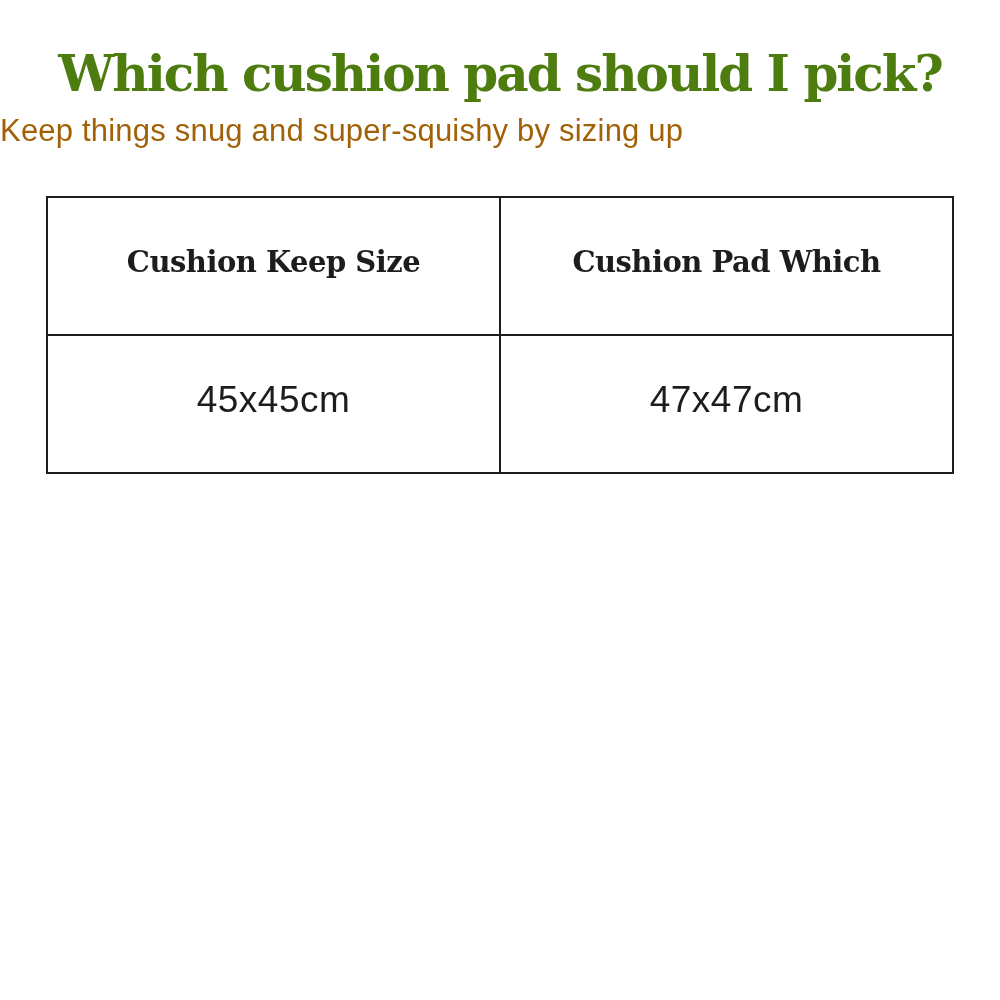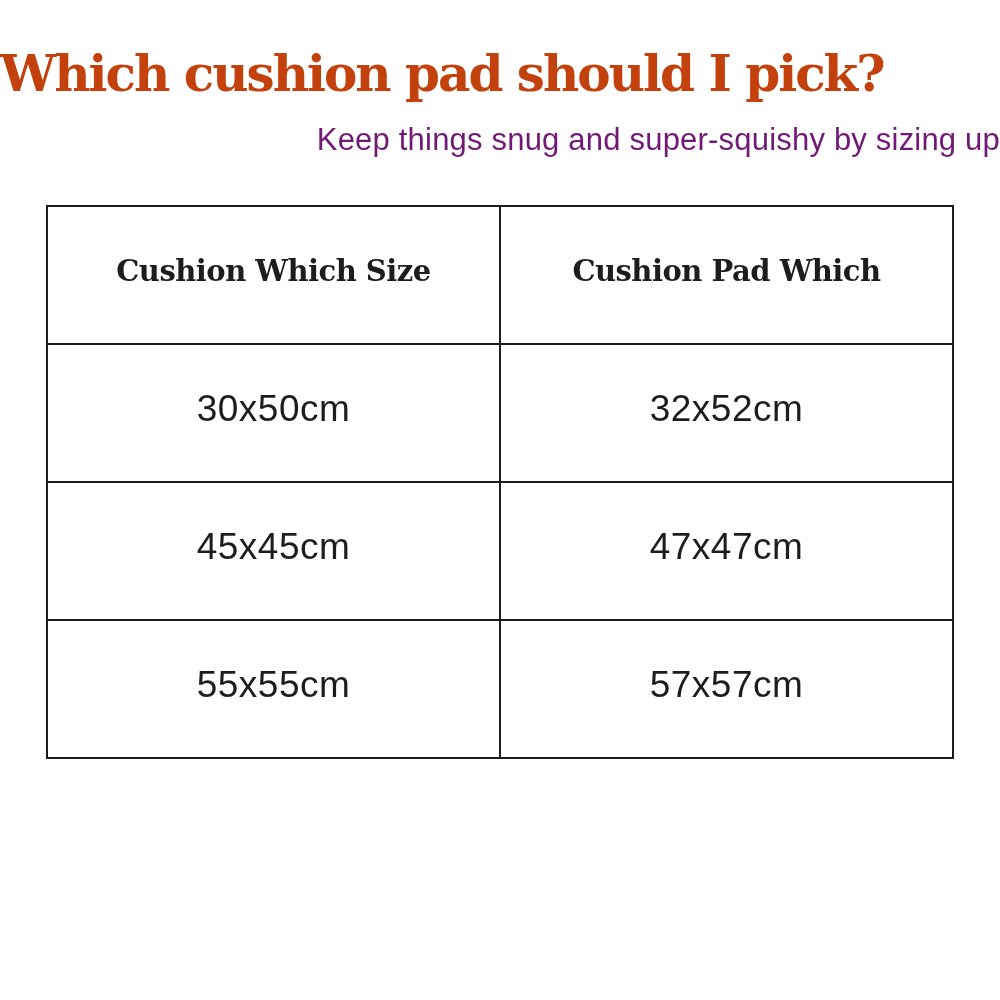--- a/index.html
+++ b/index.html
@@ -17,33 +17,34 @@
     height: 1000px;
     background: #ffffff;
     padding-top: 46px;
   }
 
   .title {
     font-family: "DejaVu Serif", "Liberation Serif", serif;
     font-weight: 700;
     font-size: 50px;
     letter-spacing: -2px;
-    color: #c2410c;
+    text-align: center;
+    color: #4d7c0f;
     line-height: 1.1;
   }
 
   .subtitle {
-    margin-top: 18px;
+    margin-top: 9px;
     font-family: "Liberation Sans", sans-serif;
     font-weight: 400;
     font-size: 31px;
     letter-spacing: 0.2px;
     line-height: 1.35;
-    text-align: right;
-    color: #701a75;
+    text-align: left;
+    color: #a16207;
   }
 
   table.size-guide {
     border-collapse: collapse;
     margin: 44px auto 0 auto;
     width: 908px;
     table-layout: fixed;
     background: #ffffff;
   }
 
@@ -80,33 +81,25 @@
 
   <h1 class="title">Which cushion pad should I pick?</h1>
 
   <div class="subtitle">
     <div>Keep things snug and super-squishy by sizing up</div>
   </div>
 
   <table class="size-guide">
     <thead>
       <tr>
-        <th>Cushion Which Size</th>
+        <th>Cushion Keep Size</th>
         <th>Cushion Pad Which</th>
       </tr>
     </thead>
     <tbody>
       <tr>
-        <td>30x50cm</td>
-        <td>32x52cm</td>
-      </tr>
-      <tr>
         <td>45x45cm</td>
         <td>47x47cm</td>
-      </tr>
-      <tr>
-        <td>55x55cm</td>
-        <td>57x57cm</td>
       </tr>
     </tbody>
   </table>
 
 </div>
 
 </body></html>

